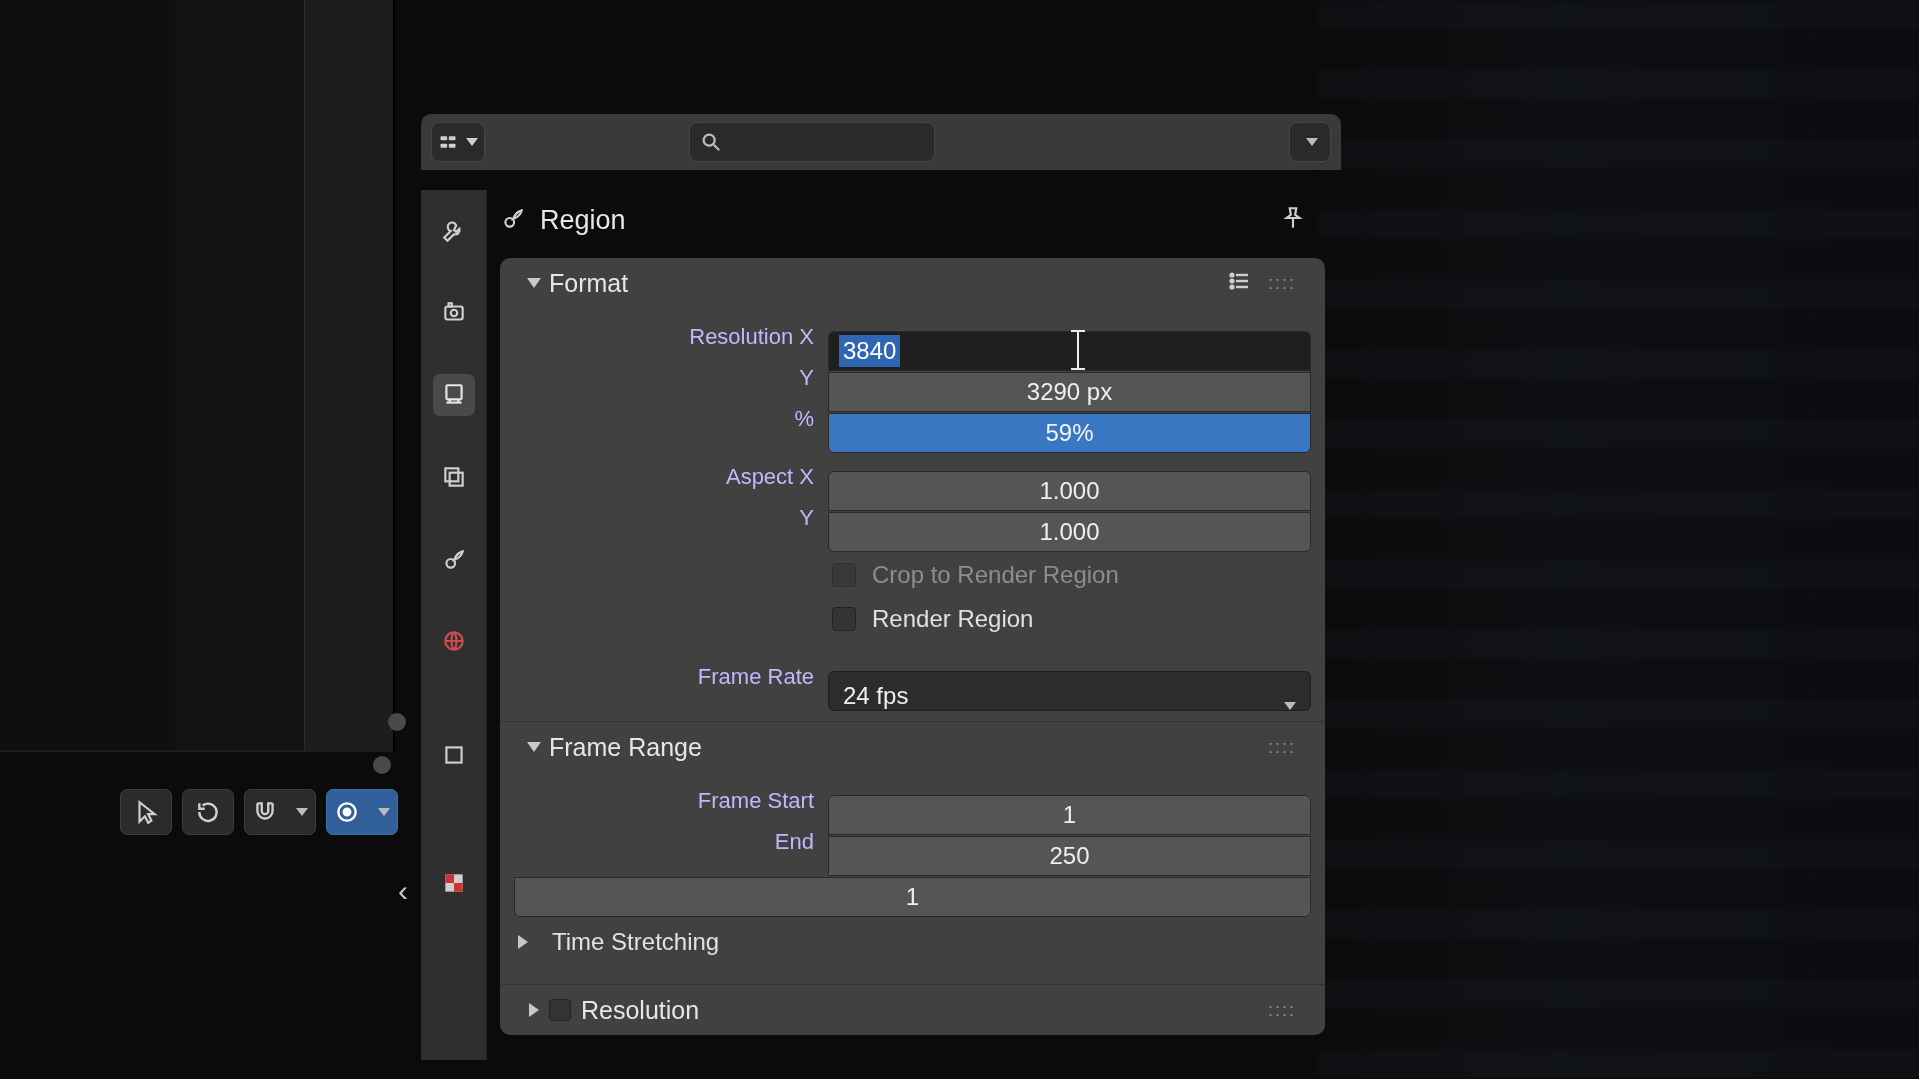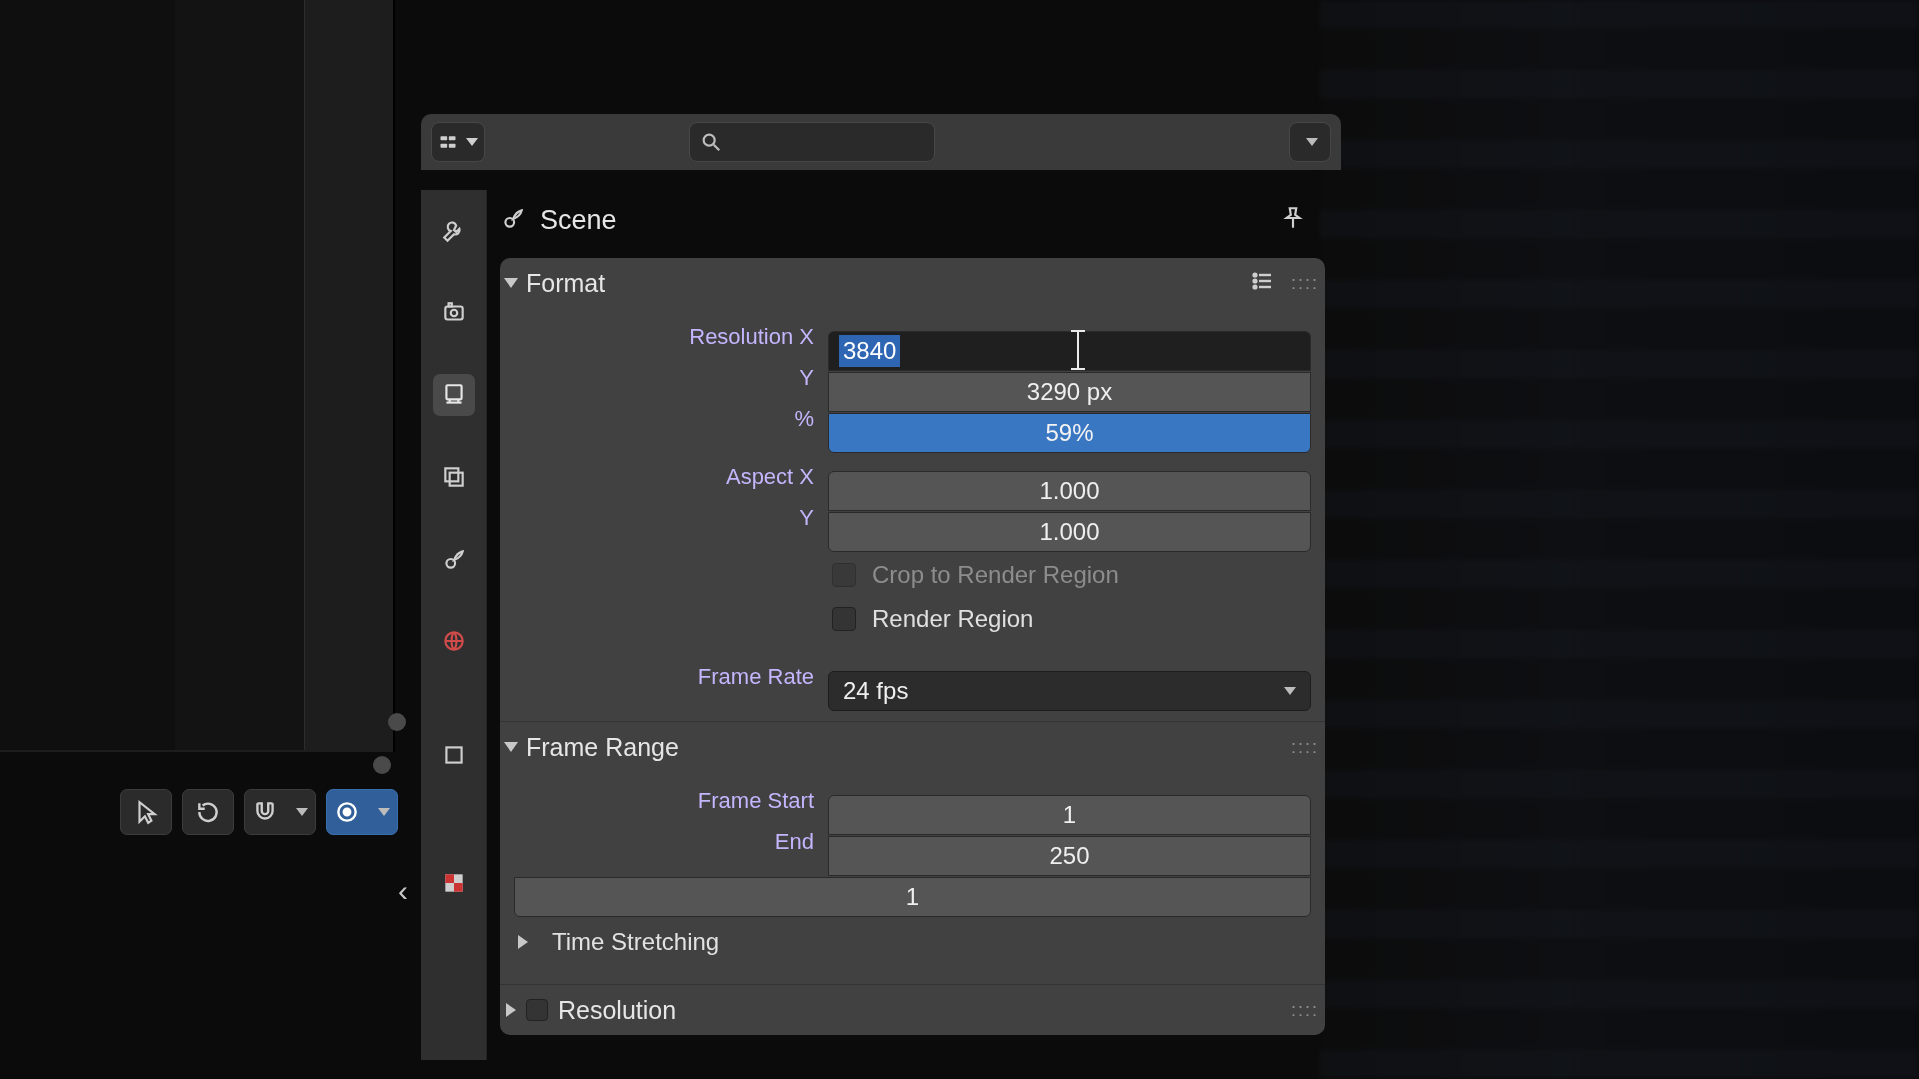--- a/index.html
+++ b/index.html
@@ -60,21 +60,21 @@
   .scene-row .scene-icon svg{width:26px;height:26px;}
   .scene-row .scene-name{font-size:27px; color:#e6e6e6;}
   .pin{margin-left:auto; margin-right:14px;}
   .pin svg{width:26px;height:26px;}
 
   
   .panel-body{position:absolute; left:500px; top:258px; width:825px; background:#414141; border-radius:10px;}
 
   .section{position:relative; border-top:1px solid #343434;}
   .section:first-child{border-top:none;}
-  .sec-header{display:flex;align-items:center;height:50px;padding:0 6px;gap:10px;text-align:center;}
+  .sec-header{display:flex;align-items:center;height:50px;padding:0 29px;gap:10px;text-align:center;}
   .chev{width:0;height:0;border-top:7px solid transparent;border-bottom:7px solid transparent;border-left:10px solid #c8c8c8;}
   .chev.open{transform:rotate(90deg);}
   .sec-title{font-size:25px;color:#e6e6e6;}
   .sec-right{margin-left:auto;display:flex;align-items:center;gap:16px;color:#bdbdbd;}
   .preset-icon svg{width:24px;height:24px;}
   .grip{letter-spacing:2px;font-size:18px;color:#8f8f8f;}
   .sec-content{padding:8px 14px 22px 14px;}
 
   .row{display:flex;align-items:center;height:44px;gap:14px;}
   .row + .row{margin-top:0;}
@@ -89,21 +89,21 @@
 
   .field.editing{background:#1f1f1f;justify-content:flex-start;padding-left:10px;}
   .field.editing .sel{background:#2f66b3;color:#fff;padding:2px 4px;}
   .i-cursor{position:absolute;left:648px;top:-2px;width:18px;height:40px;}
   .i-cursor::before,.i-cursor::after{content:"";position:absolute;left:8px;width:2px;background:#eaeaea;}
   .i-cursor::before{top:0;height:40px;}
   .i-top,.i-bot{position:absolute;left:2px;width:14px;height:2px;background:#eaeaea;}
   .i-top{top:0;} .i-bot{bottom:0;}
 
   .field.percent{background:#3a77c2;color:#f3f3f3;}
-  .field.select{justify-content:flex-start;padding:12px 14px;background:#2c2c2c;border-color:#1d1d1d;}
+  .field.select{justify-content:flex-start;padding:0 14px;background:#2c2c2c;border-color:#1d1d1d;align-items:flex-end;}
   .field.select .dd{margin-left:auto;}
 
   .check-row{display:flex;align-items:center;height:44px;gap:16px;padding-left:318px;}
   .chk{width:24px;height:24px;background:#343434;border:1px solid #222;border-radius:4px;}
   .chk.disabled{opacity:.55;}
   .chk-label{font-size:24px;color:#e0e0e0;}
   .chk-label.dim{color:#8d8d8d;}
 
   .subsection{margin-top:18px;}
   .sub-header{display:flex;align-items:center;gap:24px;padding:6px 4px;}
@@ -228,21 +228,21 @@
       </div>
   </div>
 
   <div class="scene-row">
     <span class="scene-icon">
       <svg viewBox="0 0 24 24" fill="none" stroke="#cfcfcf" stroke-width="2">
           <circle cx="9" cy="16" r="4"></circle>
           <path d="M12 13c2-5 4-7 8-8-1 4-3 6-8 8z"></path>
         </svg>
     </span>
-    <span class="scene-name">Scene</span>
+    <span class="scene-name">Region</span>
     <span class="pin">
       <svg viewBox="0 0 24 24" fill="none" stroke="#cfcfcf" stroke-width="2">
           <path d="M9 3h6l-1 6 4 3H6l4-3-1-6zM12 12v9"></path>
         </svg>
     </span>
   </div>
 
   <div class="panel-body">
 
     <div class="section">

